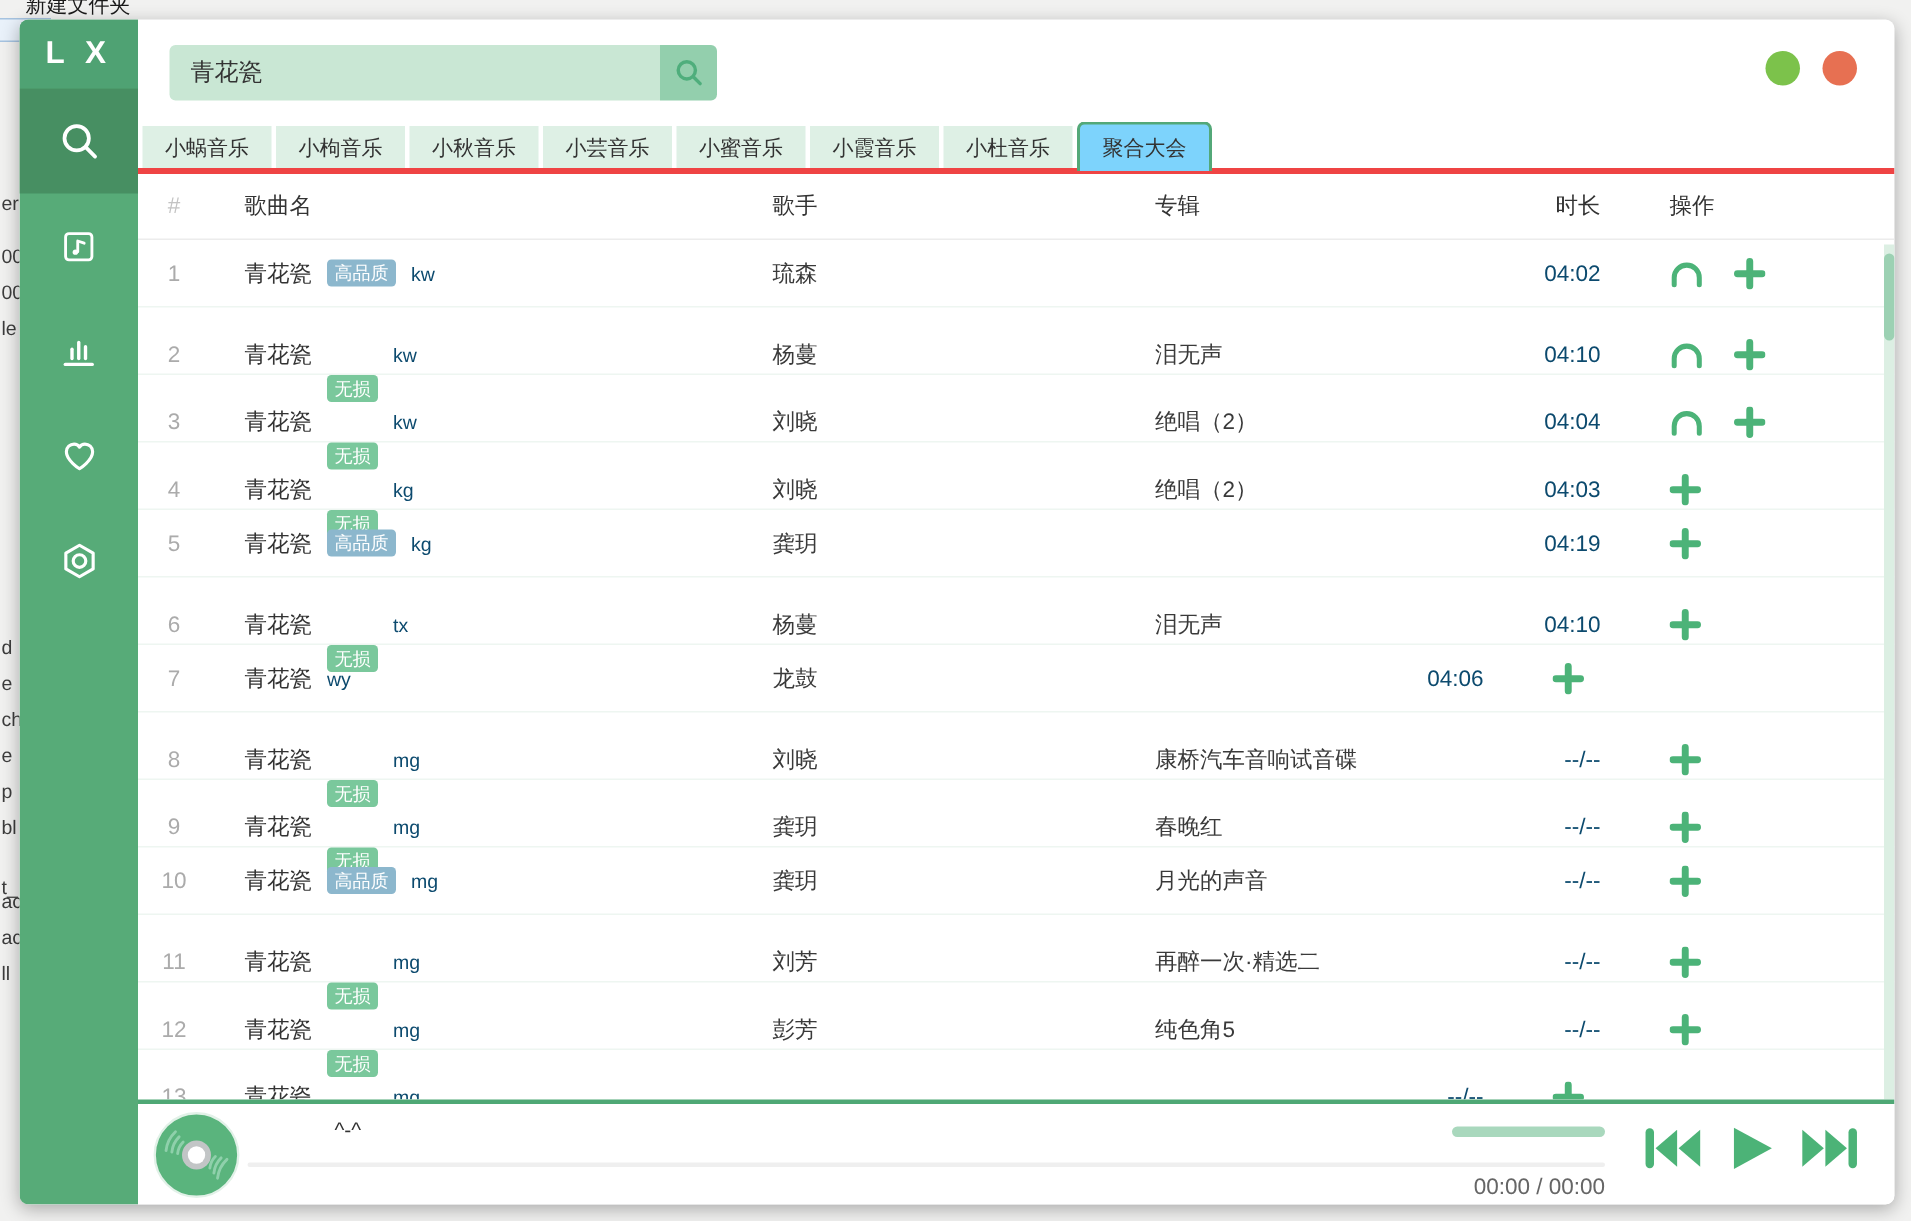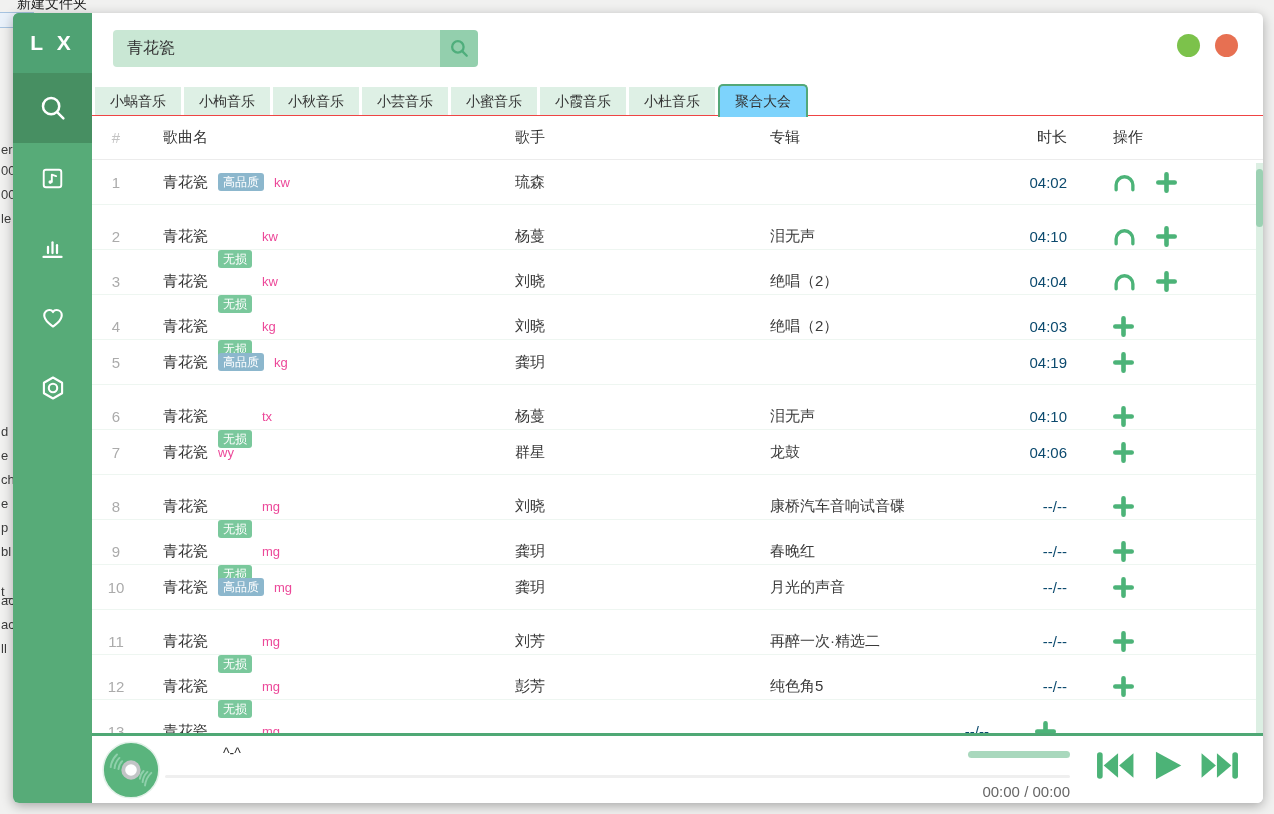--- a/index.html
+++ b/index.html
@@ -10,42 +10,42 @@
   .desktop-label { position:absolute; top:-5px; left:17px; font-size:14px; color:#1a1a1a; z-index:0; }
   .bg-strip { position:absolute; left:0; top:12px; width:34px; height:16px; background:#e9f1fa; border-top:1px solid #a6c3e0; border-bottom:1px solid #a6c3e0; }
   .frag { position:absolute; left:1px; font-size:13px; color:#3c3c3c; }
 
   
   .window { position:absolute; left:13px; top:13px; width:1250px; height:790px; background:#fff;
             border-radius:6px; box-shadow:0 3px 12px rgba(0,0,0,.3); display:flex; overflow:hidden; z-index:2; }
 
   
   .sidebar { width:79px; flex:none; background:#57ab78; display:flex; flex-direction:column; }
-  .logo { height:60px; background:#4fa273; color:#fff; font-size:21px; font-weight:bold; letter-spacing:4px;
+  .logo { height:46px; background:#4fa273; color:#fff; font-size:21px; font-weight:bold; letter-spacing:4px;
           display:flex; align-items:center; justify-content:center; }
   .nav-item { height:70px; display:flex; align-items:center; justify-content:center; cursor:pointer; }
   .nav-item.active { background:#478f62; }
   .nav-item svg { display:block; }
 
   
   .main { flex:1; min-width:0; display:flex; flex-direction:column; position:relative;border-radius:18px; }
 
   
   .topbar { height:70px; flex:none; position:relative; display:flex; align-items:center; padding-left:21px; }
   .search-box { display:flex; height:37px; }
   .search-input { width:327px; background:#c9e7d4; border:none; outline:none; padding:0 14px; font-size:16px;
                   color:#333; border-radius:4px 0 0 4px; font-family:inherit; }
   .search-btn { width:38px; background:#93cfad; border:none; border-radius:0 4px 4px 0; cursor:pointer;
                 display:flex; align-items:center; justify-content:center; }
   .dot { position:absolute; width:23px; height:23px; border-radius:50%; top:21px; cursor:pointer; }
   .dot-min { left:1085px; background:#7cc24b; }
   .dot-close { left:1123px; background:#e77052; }
 
   
-  .tabbar { height:33px; flex:none; border-bottom:1px solid #ef4444; display:flex; align-items:flex-end; padding-left:3px; }
+  .tabbar { height:33px; flex:none; border-bottom:4px solid #ef4444; display:flex; align-items:flex-end; padding-left:3px; }
   .tab { height:28px; line-height:28px; background:#def0e5; margin-right:3px; padding:0 15px; font-size:14px;
          color:#333; cursor:pointer; white-space:nowrap; }
   .tab.active { background:#7dd3fc; border:2px solid #53a878; border-bottom:none; border-radius:5px 5px 0 0;
                 height:33px; line-height:30px; margin-bottom:-2px; position:relative; z-index:2; }
 
   
   .grid-cols { display:grid; grid-template-columns:48px 352px 255px 250px 78px 1fr; align-items:center; }
   .thead { height:44px; flex:none; border-bottom:1px solid #ececec; font-size:15px; color:#333; }
   .h-num { text-align:center; color:#c3c3c3; }
   .h-name,.h-artist,.h-album { padding-left:23px; }
@@ -56,21 +56,21 @@
   .trow { height:45px; border-bottom:1px solid #eef6f1; font-size:15px; color:#3a3a3a; }
   .c-num { text-align:center; color:#ababab; }
   .c-name { padding-left:23px; display:flex; align-items:center; white-space:nowrap; }
   .c-artist,.c-album { padding-left:23px; white-space:nowrap; overflow:hidden; }
   .c-time { text-align:right; padding-right:8px; color:#0c4a6e; }
   .c-ops { padding-left:38px; display:flex; align-items:center; gap:20px; }
   .sname { color:#333; }
   .badge { margin-left:10px; font-size:12px; color:#fff; padding:3px 5px; border-radius:3px; line-height:1; }
   .badge-blue { background:#8cb7cd; }
   .badge-green { background:#7ac89c;margin-top:45px; }
-  .src { margin-left:10px; font-size:13px; color:#ec4899; }
+  .src { margin-left:10px; font-size:13px; color:#0c4a6e; }
   .opbtn { display:inline-flex; cursor:pointer; }
 
   
   .scrollbar { position:absolute; right:0; top:150px; bottom:70px; width:7px; background:#dcefe3; }
   .scroll-thumb { position:absolute; top:6px; left:0; width:7px; height:58px; background:#9cd1b3; border-radius:4px; cursor:pointer; }
 
   
   .playerbar { height:70px; flex:none; border-top:3px solid #4fa875; position:relative; background:#fff; }
   .disc { position:absolute; left:10px; top:5px; width:58px; height:58px; cursor:pointer; }
   .status { position:absolute; left:131px; top:9px; font-size:14px; color:#333; }
@@ -79,21 +79,21 @@
   .ptime { position:absolute; right:193px; top:47px; font-size:15px; color:#666;margin-left:12px; }
   .controls { position:absolute; right:24px; top:13px; display:flex; gap:16px; align-items:center; }
   .pbtn { display:inline-flex; cursor:pointer; }
 </style>
 </head>
 <body>
 
 <div class="desktop-label">新建文件夹</div>
 <div class="bg-strip"></div>
 <div>
-    <span class="frag" style="top: 142px;">er</span>
+    <span class="frag" style="top: 128px;">er</span>
     <span class="frag" style="top: 163px;">00</span>
     <span class="frag" style="top: 187px;">00</span>
     <span class="frag" style="top: 211px;">le</span>
     <span class="frag" style="top: 424px;">d</span>
     <span class="frag" style="top: 448px;">e</span>
     <span class="frag" style="top: 472px;">ch</span>
     <span class="frag" style="top: 496px;">e</span>
     <span class="frag" style="top: 520px;">p</span>
     <span class="frag" style="top: 544px;">bl</span>
     <span class="frag" style="top: 584px;">t_</span>
@@ -306,21 +306,20 @@
           </div>
   </div>
 
   <div class="trow grid-cols">
     <div class="c-num">7</div>
     <div class="c-name">
       <span class="sname">青花瓷</span>
 
       <span class="src">wy</span>
     </div>
-    <div class="c-artist">群星</div>
     <div class="c-album">龙鼓</div>
     <div class="c-time">04:06</div>
     <div class="c-ops">
             <span class="opbtn">
               <svg width="21" height="21" viewBox="0 0 20 20">
                 <path d="M10 2.2 V17.8 M2.2 10 H17.8" stroke="#4cb378" stroke-width="4.4" stroke-linecap="round"></path>
               </svg>
             </span>
           </div>
   </div>

